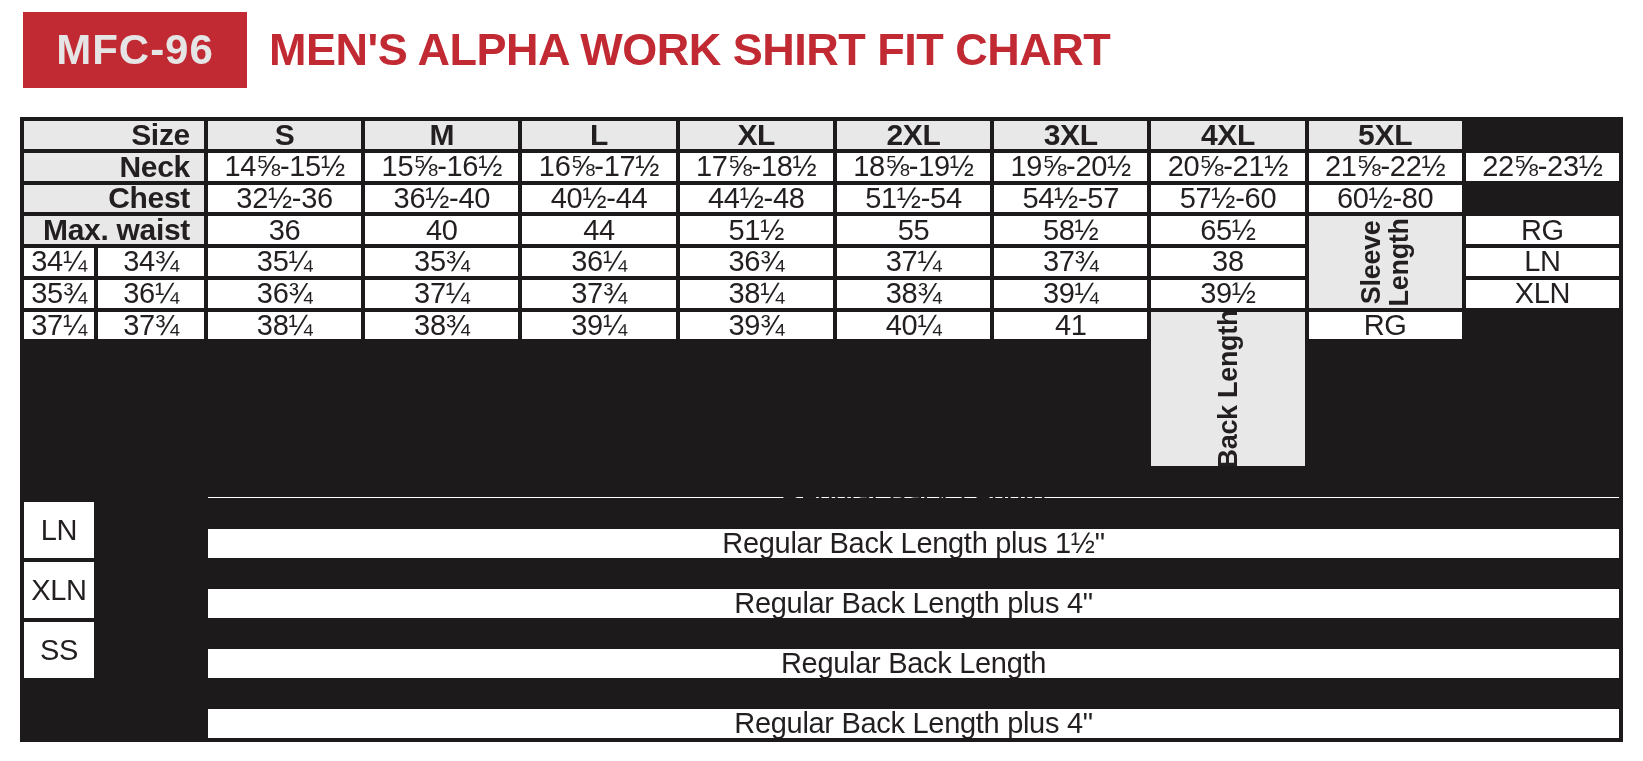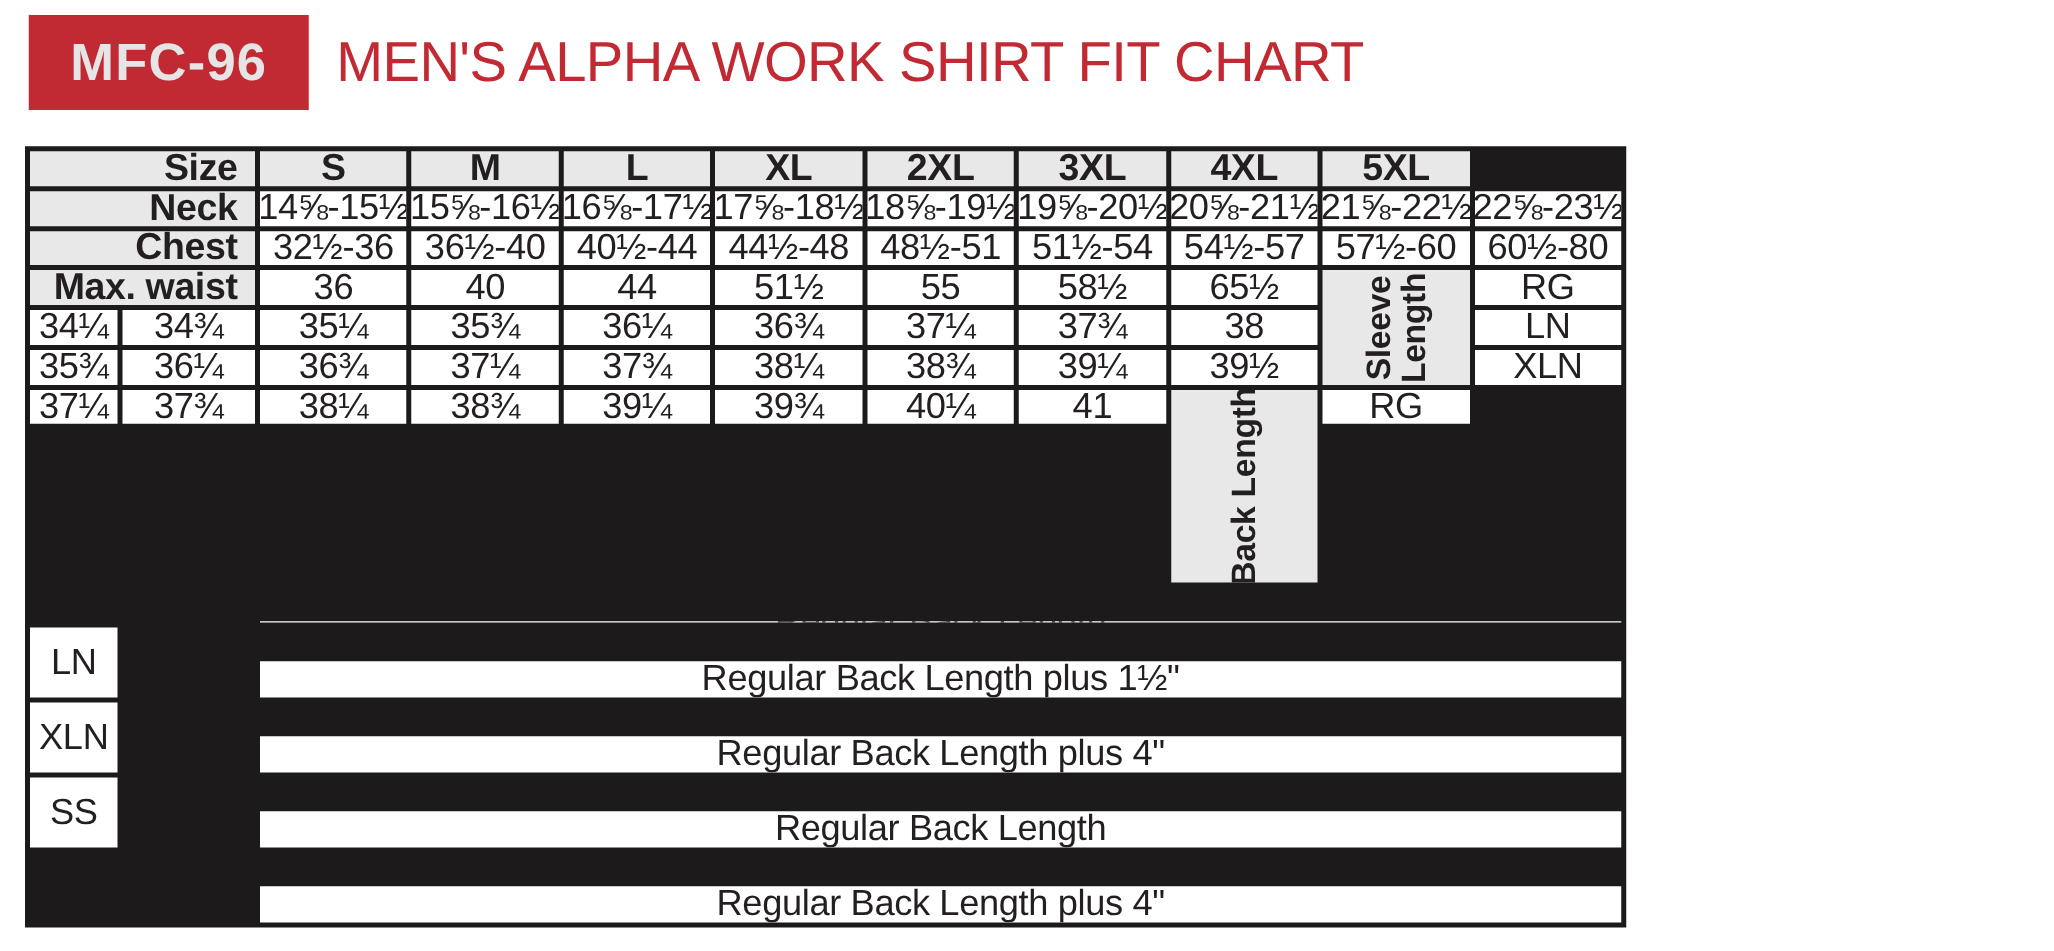--- a/index.html
+++ b/index.html
@@ -22,28 +22,28 @@
     position:absolute;left:23px;top:12px;height:76px;
     display:flex;align-items:center;gap:22px;
   }
   .badge{
     background:var(--red);color:#e5e5e5;
     font-weight:bold;font-size:42px;letter-spacing:1px;
     height:76px;min-width:224px;padding:0 28px;
     display:flex;align-items:center;justify-content:center;
   }
   .title{
-    color:var(--red);font-weight:normal;font-size:45px;
+    color:var(--red);font-weight:bold;font-size:45px;
     letter-spacing:-0.5px;white-space:nowrap;
   }
 
   
   .fit-table{
     position:absolute;left:20px;top:117px;
-    width:1281px;height:625px;
+    width:1603px;height:625px;
     display:grid;
     grid-template-columns:70px 106px repeat(9,1fr);
     grid-template-rows:repeat(12,1fr);
     gap:4px;padding:4px;background:var(--line);
   }
   .cell{
     background:#ffffff;
     display:flex;align-items:center;justify-content:center;
     font-size:29px;letter-spacing:-0.3px;line-height:1;
     overflow:hidden;
@@ -96,21 +96,20 @@
     <div class="cell">19⅝-20½</div>
     <div class="cell">20⅝-21½</div>
     <div class="cell">21⅝-22½</div>
     <div class="cell">22⅝-23½</div>
 
     <div class="cell gray row-label">Chest</div>
     <div class="cell">32½-36</div>
     <div class="cell">36½-40</div>
     <div class="cell">40½-44</div>
     <div class="cell">44½-48</div>
-    <div class="cell">48½-51</div>
     <div class="cell">51½-54</div>
     <div class="cell">54½-57</div>
     <div class="cell">57½-60</div>
     <div class="cell">60½-80</div>
 
     <div class="cell gray row-label">Max. waist</div>
     <div class="cell">36</div>
     <div class="cell">40</div>
     <div class="cell">44</div>
     <div class="cell">51½</div>

